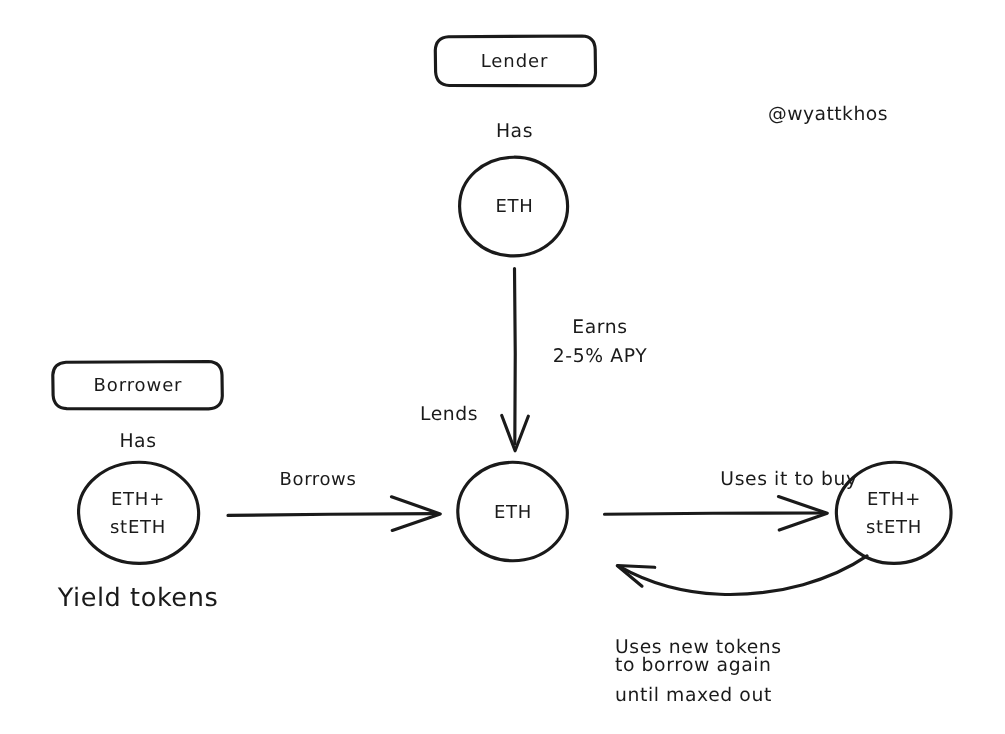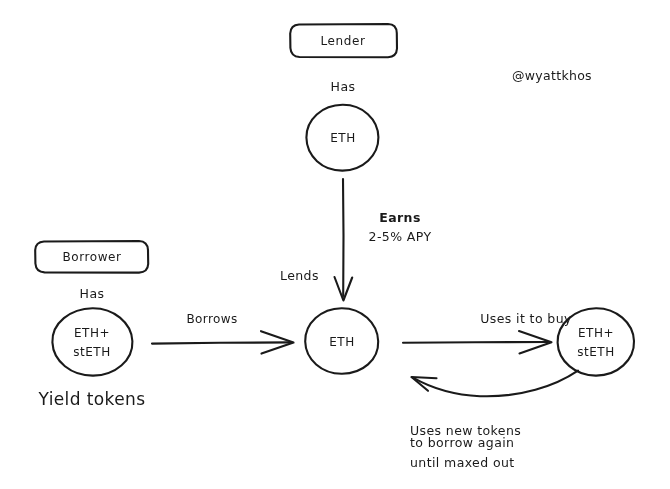--- a/index.html
+++ b/index.html
@@ -97,21 +97,21 @@
   <div class="lbl box-label" style="left:343px; top:41px;">Lender</div>
 
   <div class="lbl box-label" style="left:92px; top:257px;">Borrower</div>
 
   <div class="lbl center-text" style="left:343px; top:79px; font-size:12.5px;">Has</div>
 
   <div class="lbl node-label" style="left:343px; top:138px;">ETH</div>
 
   <div class="lbl" style="left:280px; top:220px; font-size:12.5px;margin-top:48px;">Lends</div>
 
-  <div class="lbl center-text multi" style="left:400px; top:208px; font-size:12.5px;font-weight:bold;">Earns</div>
+  <div class="lbl center-text multi" style="left:400px; top:208px; font-size:12.5px;">Earns</div>
   <div class="lbl center-text multi" style="left:400px; top:227px; font-size:12.5px;">2-5% APY</div>
 
   <div class="lbl center-text" style="left:92px; top:286px; font-size:12.5px;">Has</div>
 
   <div class="lbl node-label" style="left:92px; top:333px;">ETH+</div>
   <div class="lbl node-label" style="left:92px; top:352px;">stETH</div>
 
   <div class="lbl center-text" style="left:92px; top:388px; font-size:17px;">Yield tokens</div>
 
   <div class="lbl center-text" style="left:212px; top:311px; font-size:12px;">Borrows</div>

